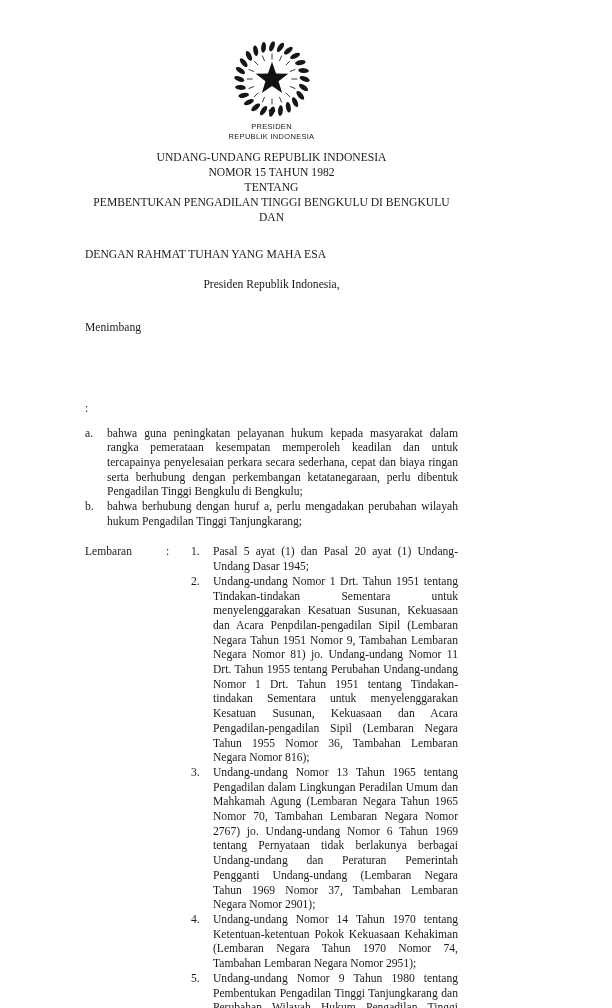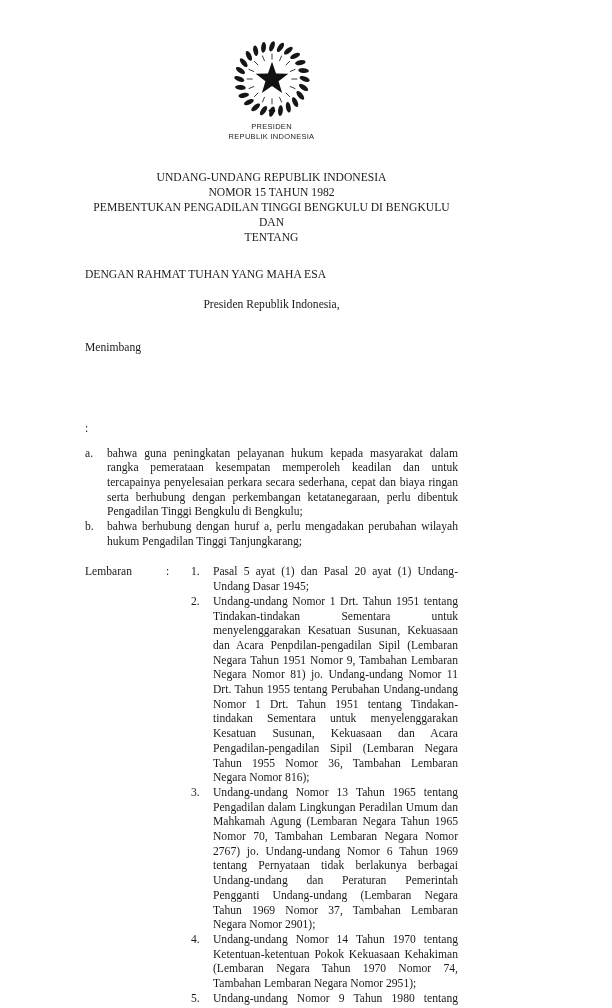--- a/index.html
+++ b/index.html
@@ -4,21 +4,21 @@
 <style>
   html,body{margin:0;padding:0;background:#ffffff;}
   .page{
     width:516px;height:1008px;background:#ffffff;box-sizing:border-box;
     padding:36px 58px 0 85px;overflow:hidden;
     font-family:"Liberation Serif","DejaVu Serif",serif;color:#1a1a1a;
   }
   .letterhead{text-align:center;}
   .emblem{display:block;margin:0 auto;}
   .lh-line{font-family:"Liberation Sans","DejaVu Sans",sans-serif;font-size:7.5px;line-height:1.3;letter-spacing:.3px;color:#222;}
-  .title-block{text-align:center;margin-top:28px;font-size:11.6px;line-height:15px;}
+  .title-block{text-align:center;margin-top:8px;font-size:11.6px;line-height:15px;}
   .invocation{text-align:left;margin-top:23px;font-size:11.6px;}
   .subject{text-align:center;margin-top:17px;font-size:11.6px;}
   .clause{display:flex;align-items:flex-start;font-size:11.6px;line-height:14.7px;}
   .clause--menimbang{margin-top:30px;flex-direction:column;}
   .clause--mengingat{margin-top:16px;}
   .clause-label{flex:0 0 81px;width:81px;}
   .clause-sep{flex:0 0 25px;width:25px;}
   .clause-items{flex:1;min-width:0;}
   .clause-item{display:flex;align-items:flex-start;}
   .clause-item .marker{flex:0 0 22px;width:22px;}
@@ -86,22 +86,22 @@
 
       <rect x="47" y="84" width="6" height="6" fill="#161616" transform="rotate(45 50 87)"></rect>
     </svg>
     <div class="lh-line">PRESIDEN</div>
     <div class="lh-line">REPUBLIK INDONESIA</div>
   </header>
 
   <section class="title-block">
     <div>UNDANG-UNDANG REPUBLIK INDONESIA</div>
     <div>NOMOR 15 TAHUN 1982</div>
+    <div>TENTANG</div>
     <div>PEMBENTUKAN PENGADILAN TINGGI BENGKULU DI BENGKULU DAN</div>
-    <div>TENTANG</div>
   </section>
 
   <div class="invocation">DENGAN RAHMAT TUHAN YANG MAHA ESA</div>
   <div class="subject">Presiden Republik Indonesia,</div>
 
   <section class="clause clause--menimbang">
     <div class="clause-label">Menimbang</div>
     <div class="clause-sep">:</div>
     <div class="clause-items">
       <div class="clause-item">

